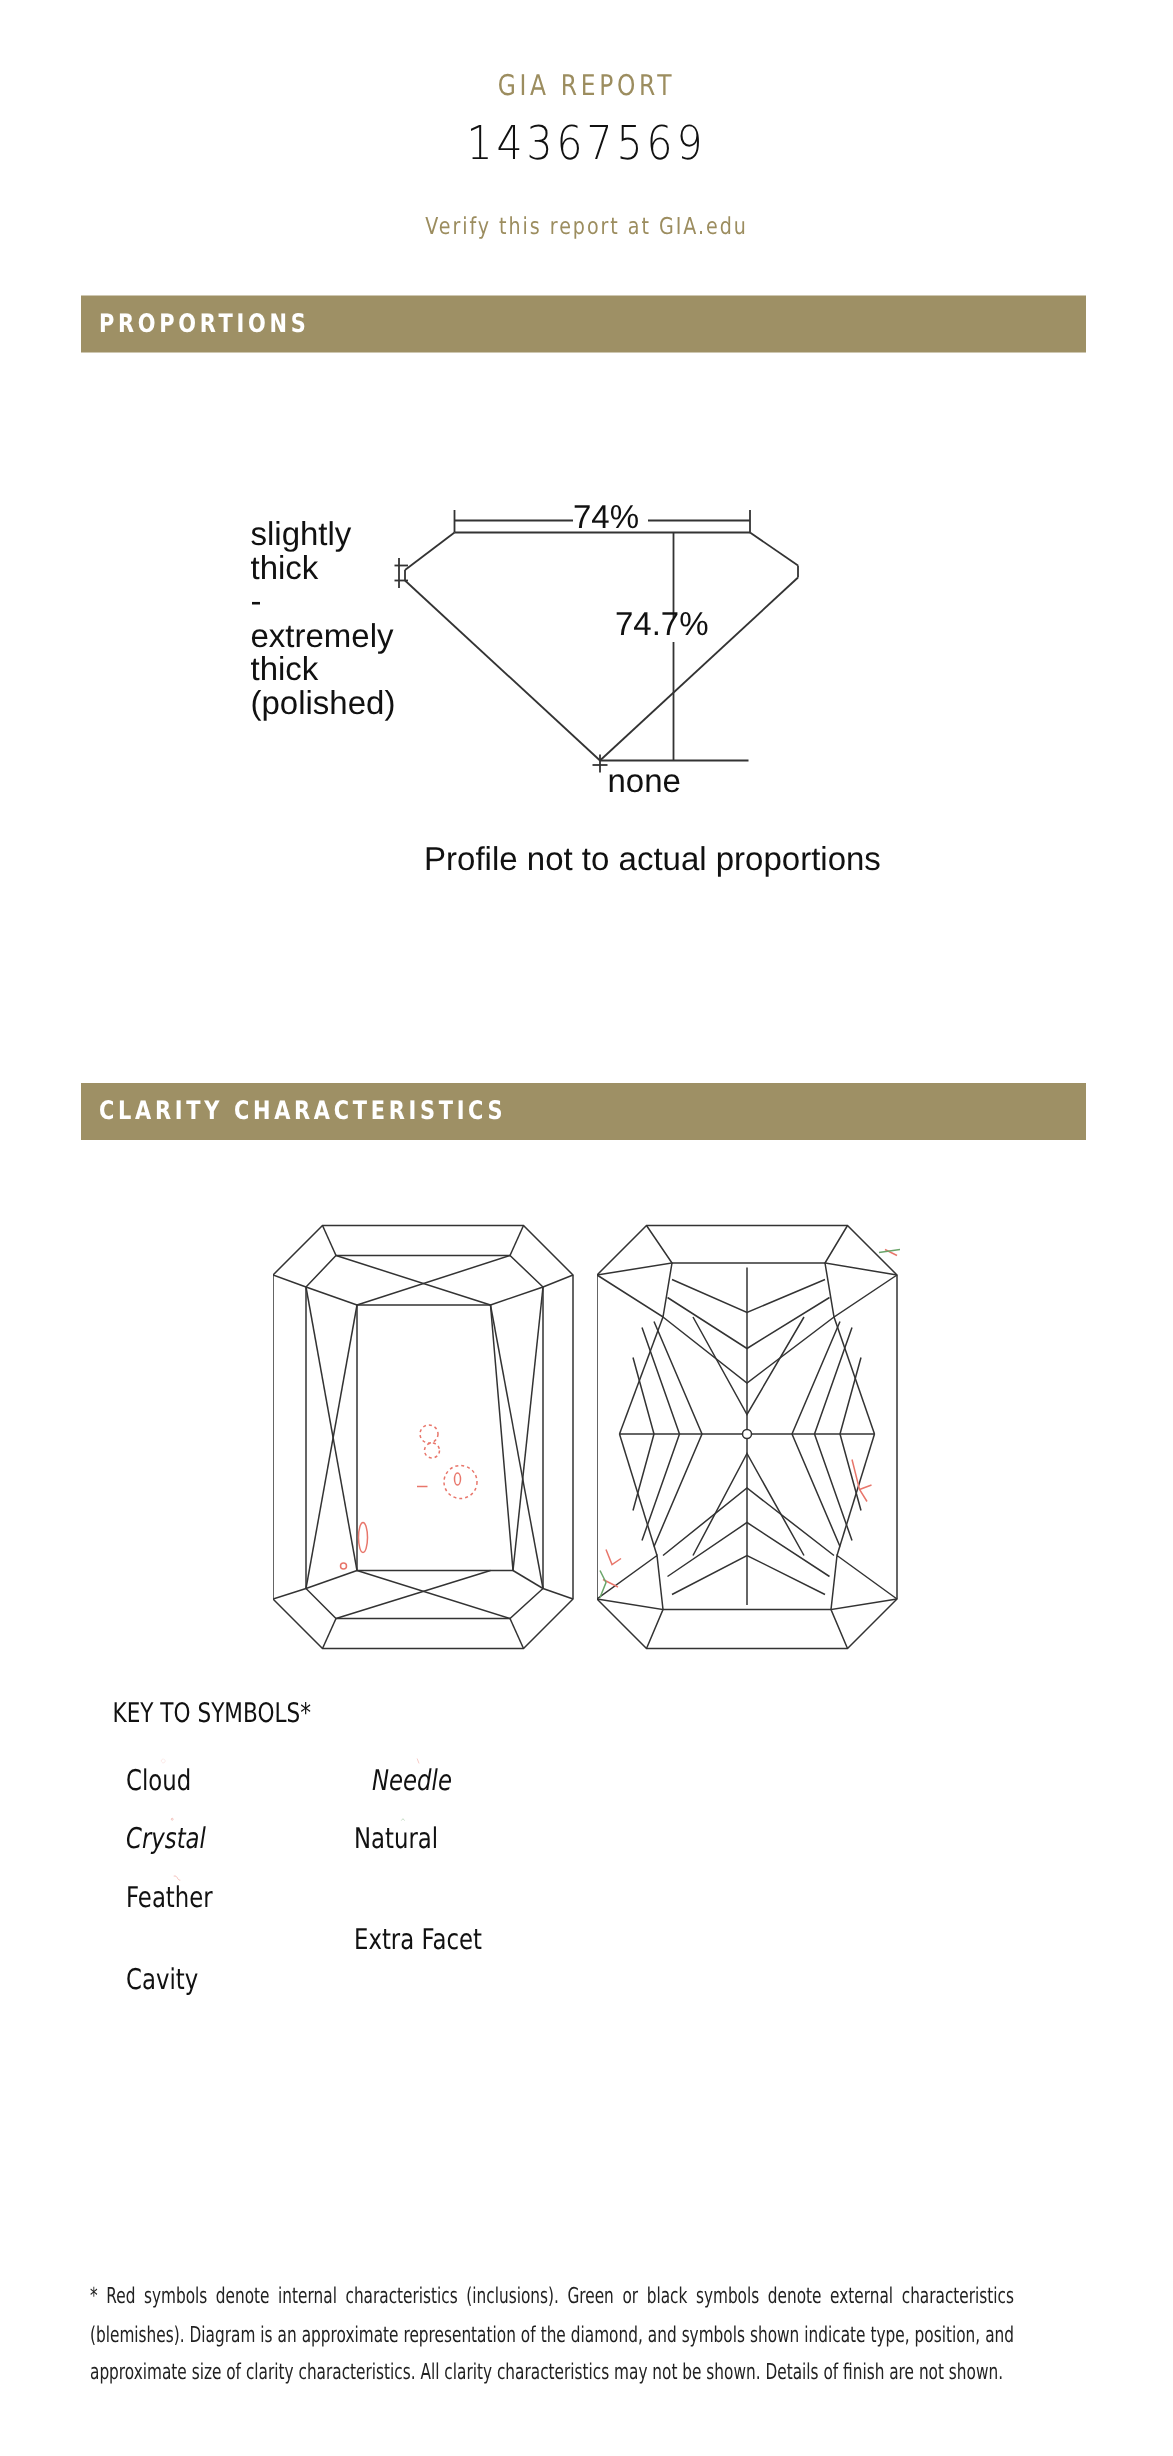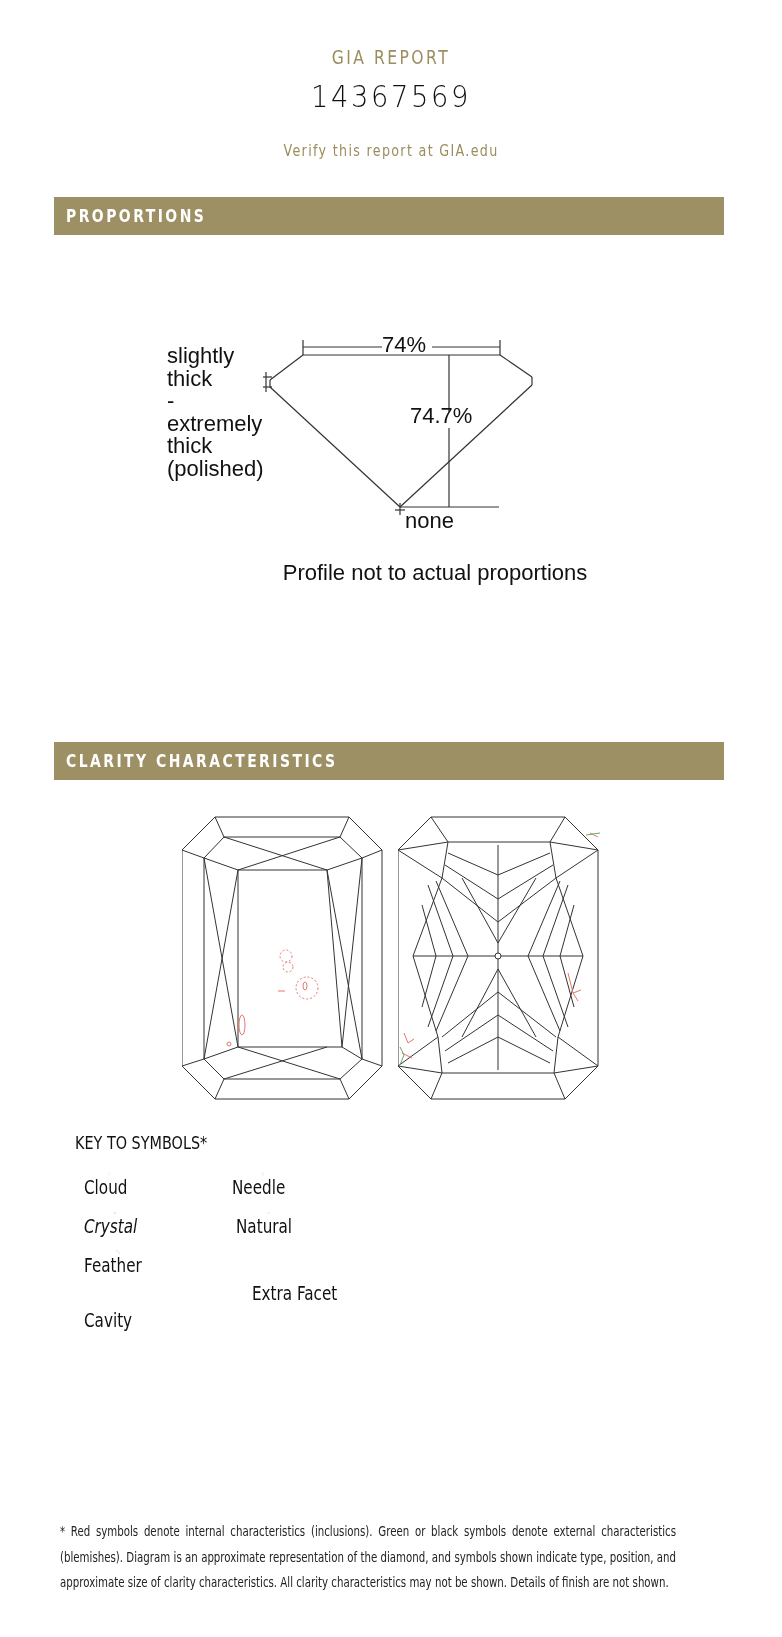--- a/index.html
+++ b/index.html
@@ -3,21 +3,21 @@
 <meta charset="utf-8">
 <style>
   html, body { margin: 0; padding: 0; background: #ffffff; }
   body { width: 782px; height: 1637px; position: relative; overflow: hidden; font-family: "Liberation Sans", sans-serif; color: #111; }
   .report-label { position: absolute; top: 46px; left: 0; width: 782px; text-align: center; font-family: "DejaVu Sans", sans-serif; font-size: 19px; letter-spacing: 3px; color: #9c8d5f; transform: scaleX(0.82); }
   .report-number { position: absolute; top: 78px; left: 0; width: 782px; text-align: center; font-family: "DejaVu Sans", sans-serif; font-weight: 300; font-size: 31px; letter-spacing: 3px; color: #111; transform: scaleX(0.88); }
   .verify { position: absolute; top: 142px; left: 0; width: 782px; text-align: center; font-family: "DejaVu Sans", sans-serif; font-size: 15.5px; letter-spacing: 1.6px; color: #9c8d5f; transform: scaleX(0.82); }
   .section-bar { position: absolute; left: 54px; width: 670px; height: 38px; background: #9e9065; }
   .section-bar span { position: absolute; left: 12px; top: 9px; color: #fff; font-family: "DejaVu Sans", sans-serif; font-weight: bold; font-size: 17px; letter-spacing: 3px; transform: scaleX(0.82); transform-origin: left center; white-space: nowrap; }
   .bar-proportions { top: 177px; margin-top: 20px; }
-  .bar-clarity { top: 742px; }
+  .bar-clarity { top: 722px; }
   .profile-svg { position: absolute; left: 150px; top: 320px; }
   .profile-note { position: absolute; top: 560px; left: 0; width: 870px; text-align: center; font-size: 22px; color: #111; }
   .diag { position: absolute; top: 815px; }
   .diag-crown { left: 182px; }
   .diag-pav { left: 398px; }
   .key-title { position: absolute; top: 1132px; left: 75px; font-family: "DejaVu Sans", sans-serif; font-size: 18px; color: #111; transform: scaleX(0.8); transform-origin: left center; white-space: nowrap; }
   .key-item { position: absolute; height: 26px; display: flex; align-items: center; flex-direction: column; }
   .key-item .sym { width: 26px; height: 22px; display: inline-block; }
   .key-item .lbl { margin-left: 4px; font-family: "DejaVu Sans", sans-serif; font-size: 19px; color: #111; transform: scaleX(0.8); transform-origin: left center; white-space: nowrap; }
   .footnote { position: absolute; top: 1518px; left: 60px; width: 880px; font-family: "DejaVu Sans", sans-serif; font-size: 14.6px; line-height: 25.5px; color: #222; transform: scaleX(0.7); transform-origin: left top; text-align: justify; }
@@ -188,32 +188,32 @@
 </div>
 <div class="key-item" style="left:80px; top:1289px;gap:20px;">
   <svg class="sym" viewBox="0 0 26 22">
       <ellipse cx="12" cy="11" rx="9" ry="4" fill="none" stroke="#6aa56a" stroke-width="1.4"></ellipse>
       <line x1="8" y1="14" x2="11" y2="8" stroke="#e8766b" stroke-width="1"></line>
       <line x1="12" y1="14" x2="15" y2="8" stroke="#e8766b" stroke-width="1"></line>
       <line x1="16" y1="14" x2="18" y2="9" stroke="#e8766b" stroke-width="1"></line>
     </svg>
   <span class="lbl">Cavity</span>
 </div>
-<div class="key-item" style="left:228px; top:1172px;">
+<div class="key-item" style="left:244px; top:1172px;font-style:italic;">
   <svg class="sym" viewBox="0 0 26 22">
       <line x1="8" y1="2" x2="15" y2="20" stroke="#e8766b" stroke-width="1.4"></line>
     </svg>
   <span class="lbl">Needle</span>
 </div>
 <div class="key-item" style="left:232px; top:1211px;justify-content:space-between;">
   <svg class="sym" viewBox="0 0 26 22">
       <polyline points="5,15 11,8 17,15" fill="none" stroke="#6aa56a" stroke-width="1.4"></polyline>
     </svg>
   <span class="lbl">Natural</span>
 </div>
-<div class="key-item" style="left:248px; top:1250px;gap:32px;">
+<div class="key-item" style="left:232px; top:1250px;gap:32px;">
   <svg class="sym" viewBox="0 0 26 22">
       <polyline points="5,15 11,8 17,15" fill="none" stroke="#555" stroke-width="1.4"></polyline>
     </svg>
   <span class="lbl">Extra Facet</span>
 </div>
 
 <div class="footnote">* Red symbols denote internal characteristics (inclusions). Green or black symbols denote external characteristics (blemishes). Diagram is an approximate representation of the diamond, and symbols shown indicate type, position, and approximate size of clarity characteristics. All clarity characteristics may not be shown. Details of finish are not shown.</div>
 
 </body></html>

